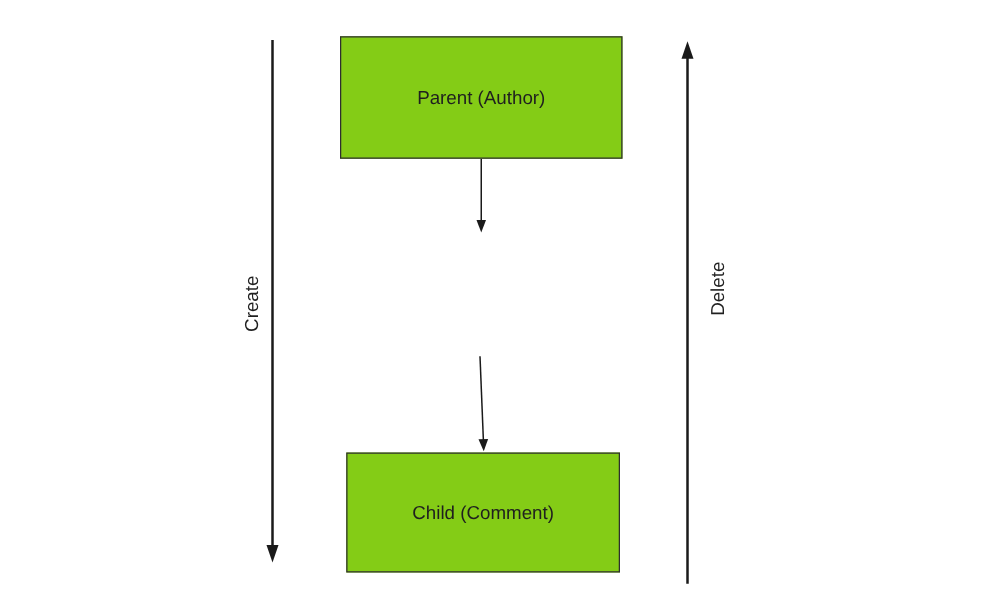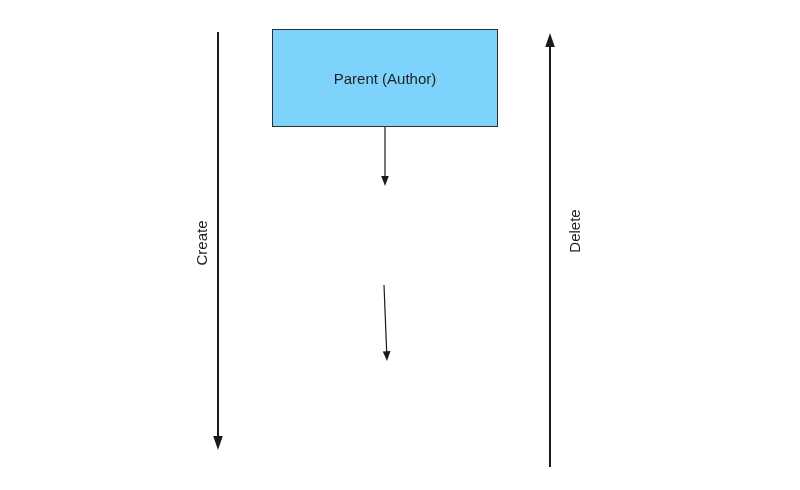--- a/index.html
+++ b/index.html
@@ -10,21 +10,21 @@
   }
   .canvas {
     position: relative;
     width: 800px;
     height: 490px;
     background: #ffffff;
     overflow: hidden;
   }
   .node {
     position: absolute;
-    background: #7dd3fc;
+    background: #84cc16;
     border: 1px solid #2f2f2f;
     display: flex;
     align-items: center;
     justify-content: center;
     box-sizing: border-box;
   }
   .node-label {
     font-size: 15px;
     color: #1f1f1f;
     white-space: nowrap;
@@ -78,14 +78,17 @@
   <svg id="connector-2" class="arrow-svg" viewBox="0 0 20 77" xmlns="http://www.w3.org/2000/svg">
     <line x1="8" y1="0" x2="10.7" y2="67" stroke="#1a1a1a" stroke-width="1.2"></line>
     <polygon points="11,76 6.8,66.4 14.5,66.1" fill="#1a1a1a"></polygon>
   </svg>
 
   <div class="node" id="node-parent">
     <span class="node-label">Parent (Author)</span>
   </div>
 
 
+  <div class="node" id="node-comment">
+    <span class="node-label">Child (Comment)</span>
+  </div>
 
 </div>
 
 </body></html>

